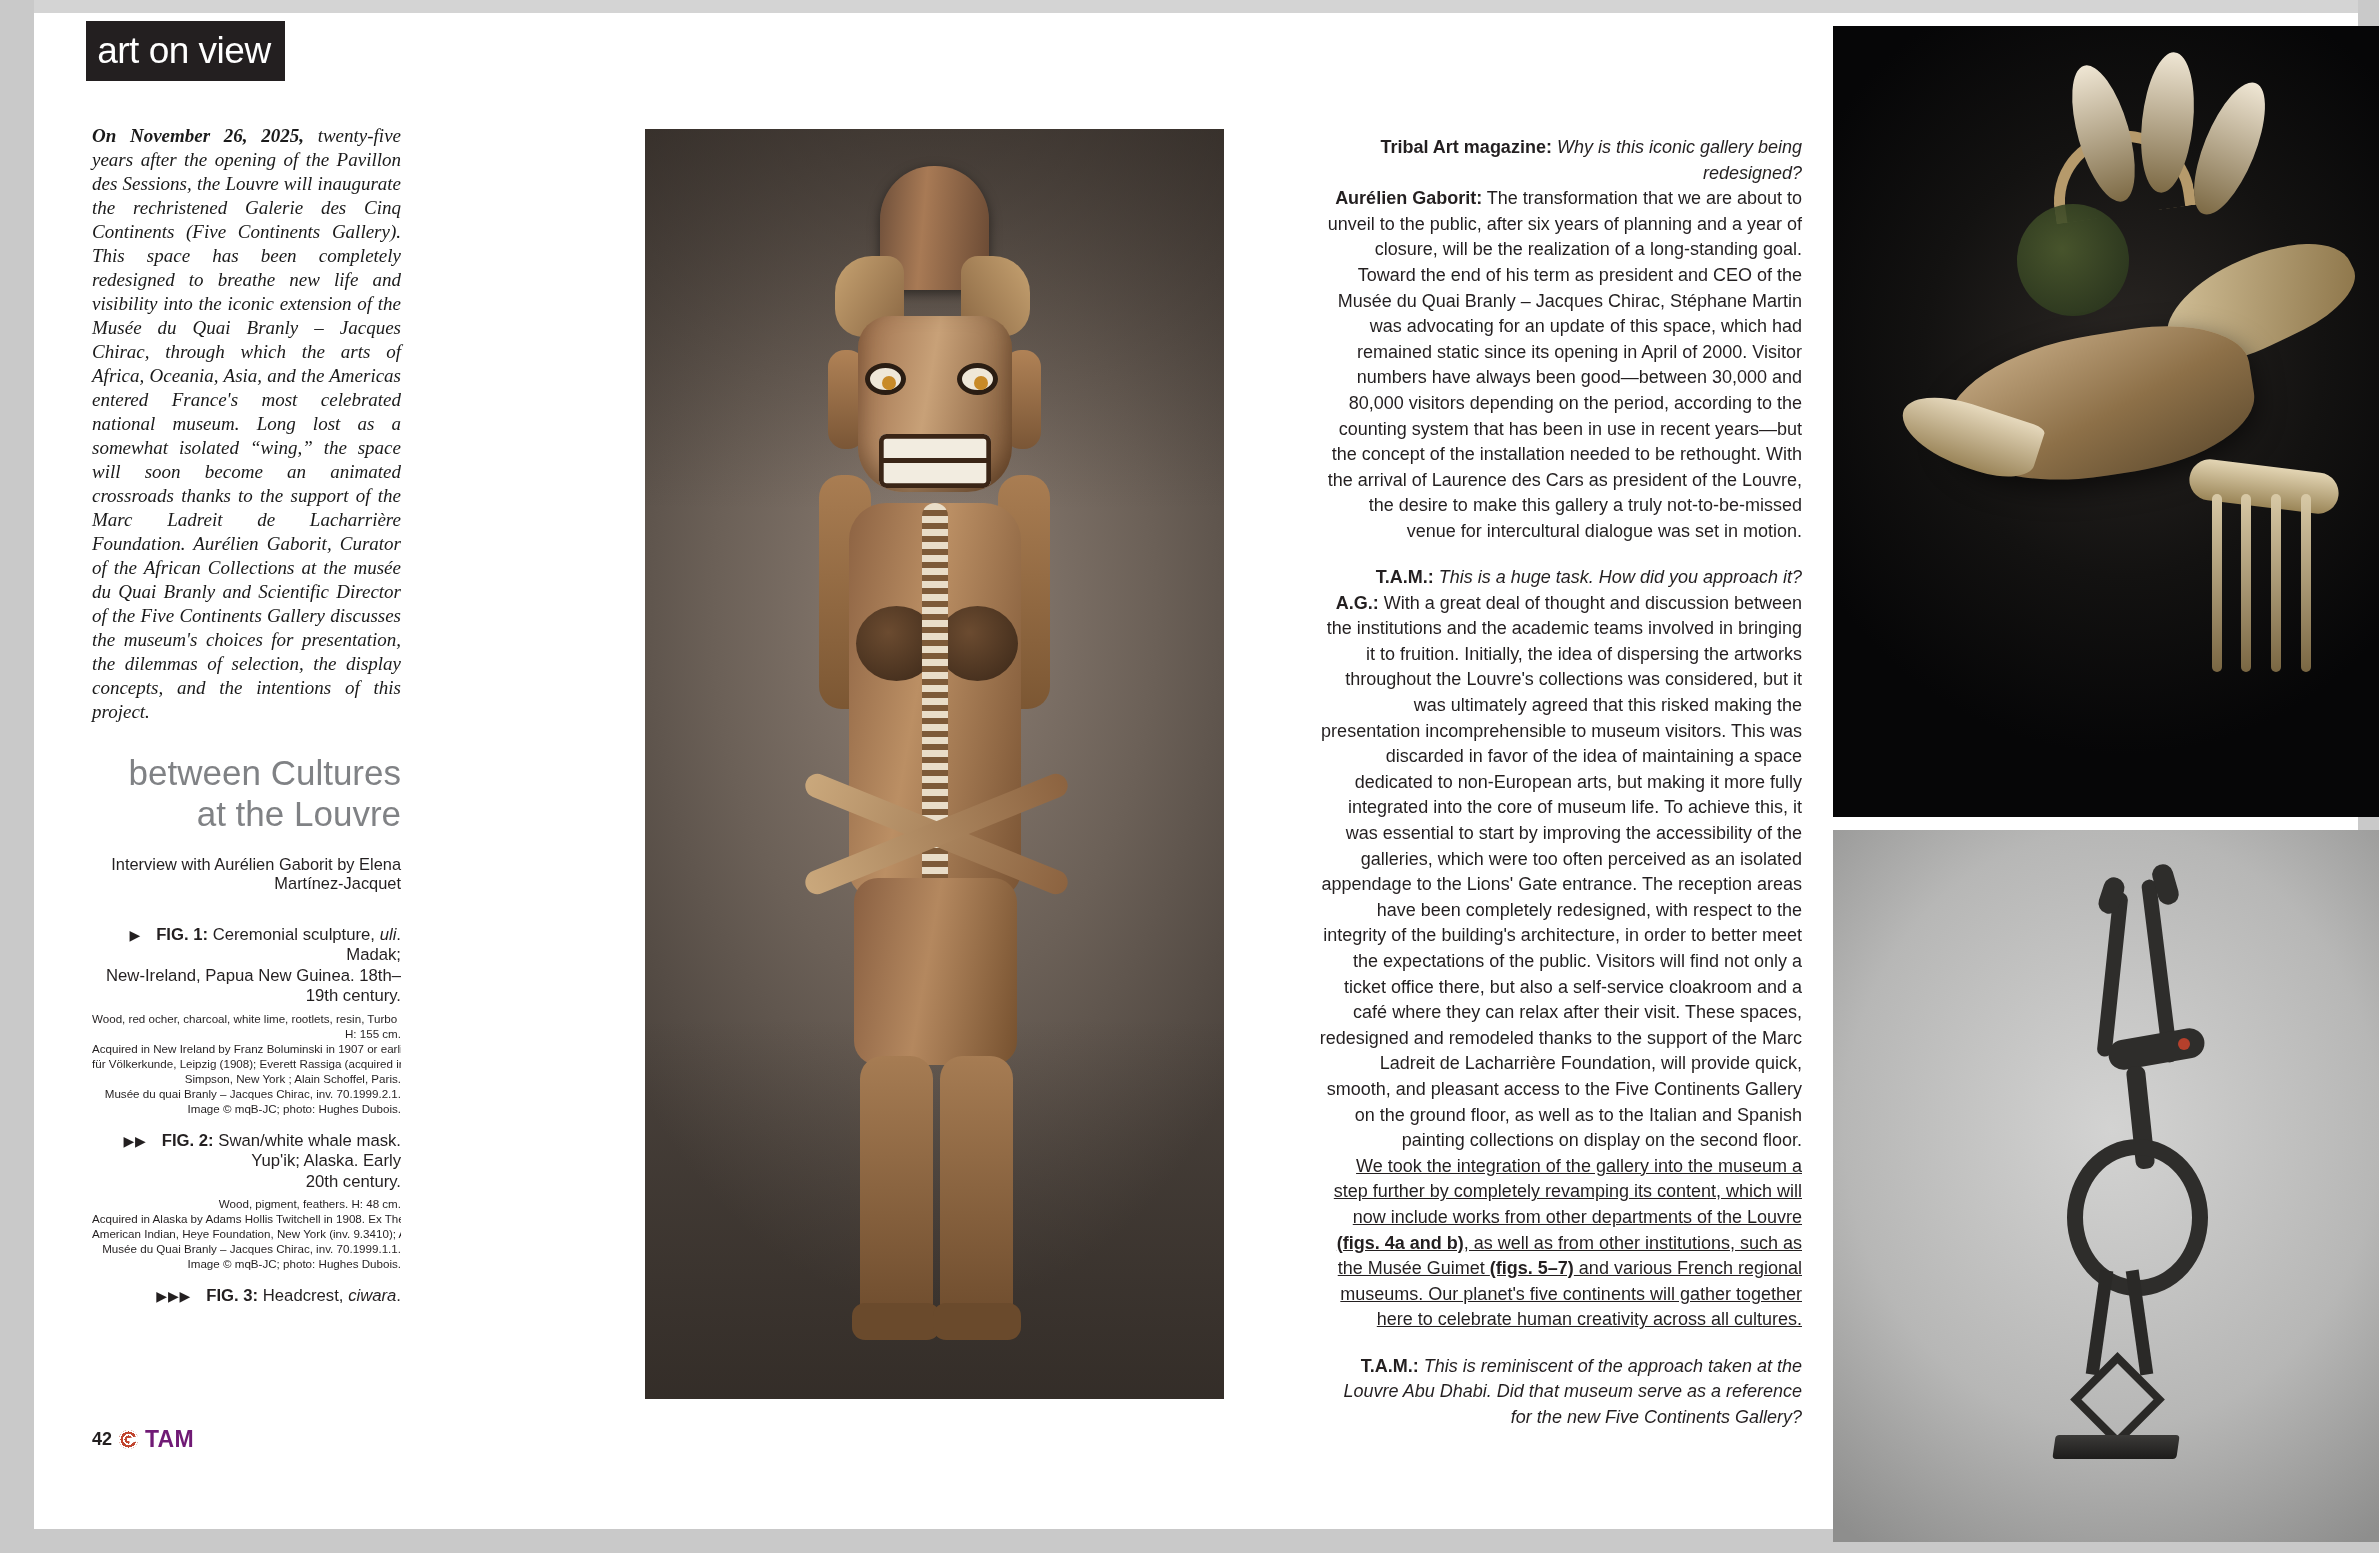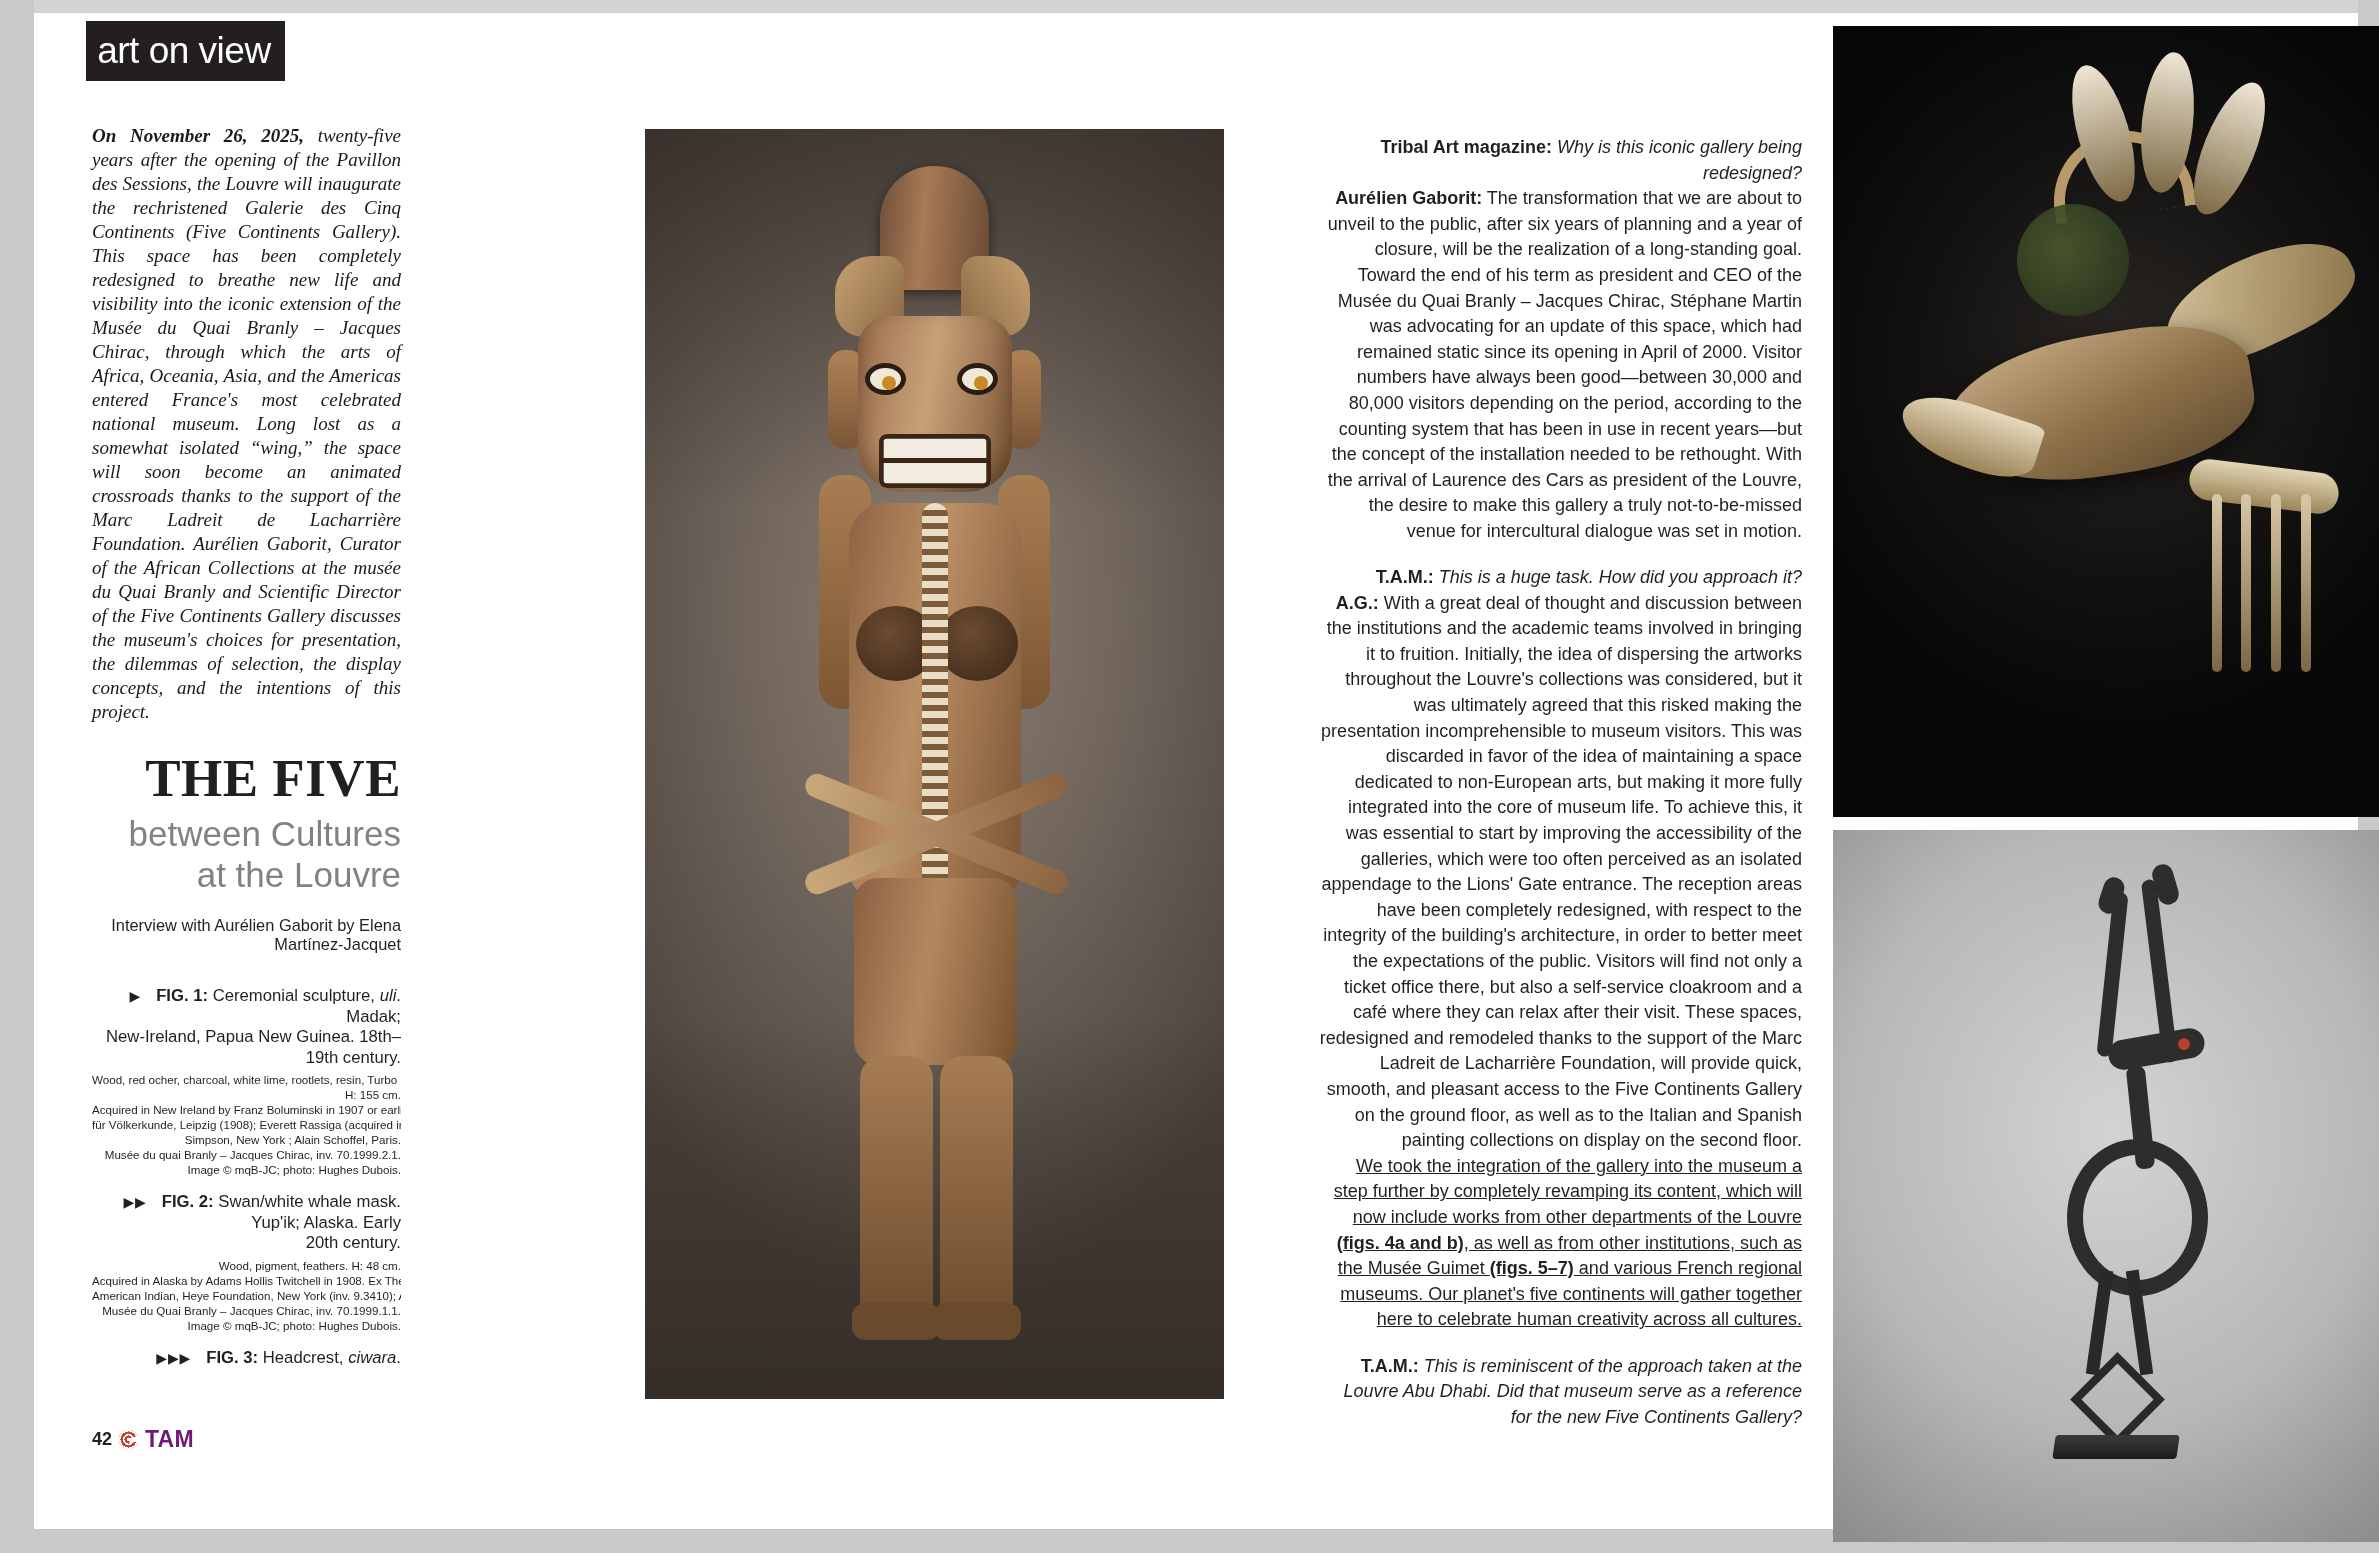--- a/index.html
+++ b/index.html
@@ -278,21 +278,20 @@
 
     <div class="head-tab">
       <span>art on view</span>
     </div>
 
     <div class="col-left">
 
       <p class="intro"><b>On November 26, 2025,</b><span> twenty-five years after the opening of the Pavillon des Sessions, the Louvre will inaugurate the rechristened Galerie des Cinq Continents (Five Continents Gallery). This space has been completely redesigned to breathe new life and visibility into the iconic extension of the Musée du Quai Branly – Jacques Chirac, through which the arts of Africa, Oceania, Asia, and the Americas entered France's most celebrated national museum. Long lost as a somewhat isolated “wing,” the space will soon become an animated crossroads thanks to the support of the Marc Ladreit de Lacharrière Foundation. Aurélien Gaborit, Curator of the African Collections at the musée du Quai Branly and Scientific Director of the Five Continents Gallery discusses the museum's choices for presentation, the dilemmas of selection, the display concepts, and the intentions of this project.</span></p>
 
       <h1 class="headline">
-        <div>THE FIVE</div>
       </h1>
 
       <div class="subtitle">
         <div>between Cultures</div>
         <div>at the Louvre</div>
       </div>
 
       <div class="byline">Interview with Aurélien Gaborit by Elena Martínez-Jacquet</div>
 
       <div class="captions">

